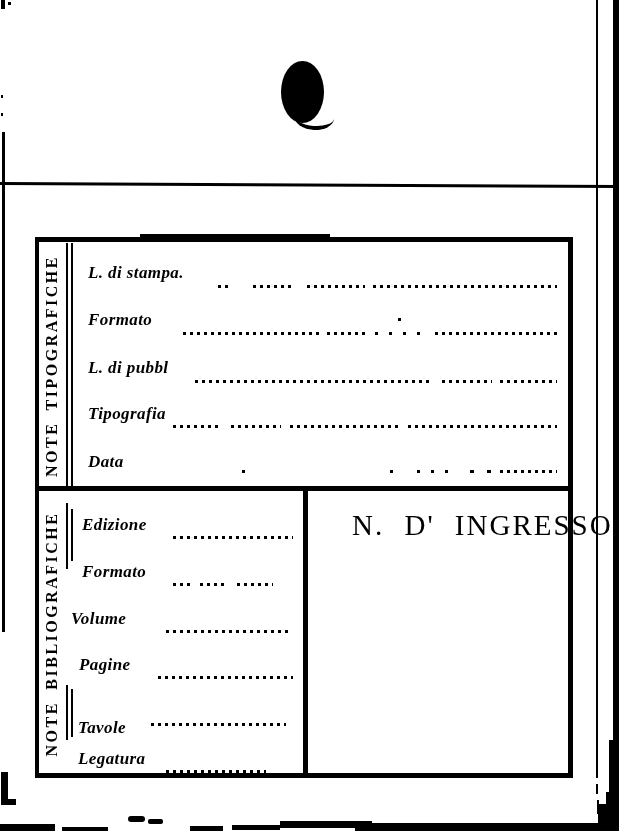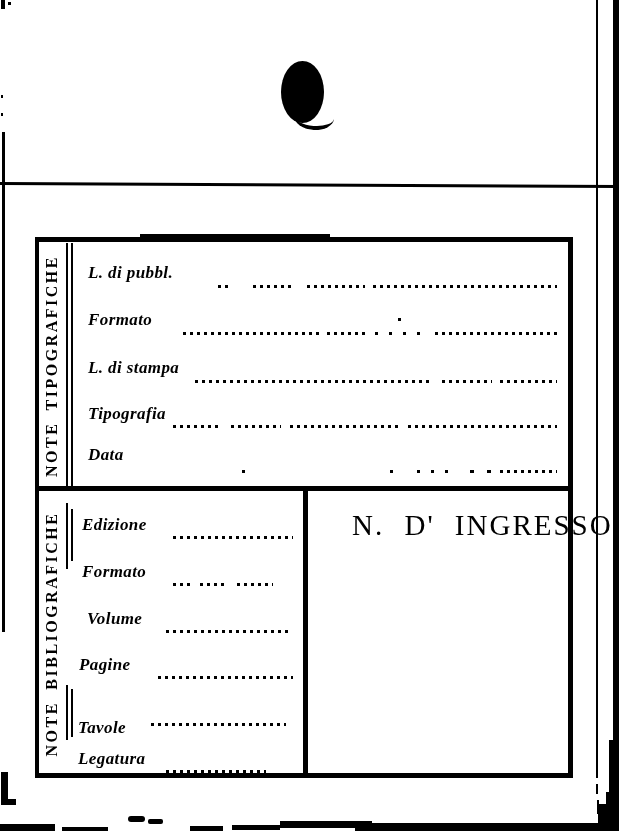--- a/index.html
+++ b/index.html
@@ -71,45 +71,45 @@
     <div class="k" style="left:0;top:536px;width:538px;height:5px;"></div>
 
     <div class="k" style="left:0;top:249px;width:538px;height:5px;"></div>
 
     <div>
       <div class="vtitle" style="left:-99px;top:118px;width:232px;">NOTE TIPOGRAFICHE</div>
 
       <div class="k" style="left:31px;top:6px;width:2px;height:243px;"></div>
       <div class="k" style="left:36px;top:6px;width:2px;height:243px;"></div>
 
-      <div class="lbl" style="left:53px;top:26px;">L. di pubbl.</div>
+      <div class="lbl" style="left:53px;top:26px;">L. di stampa.</div>
       <div class="dots" style="left:183px;top:48px;width:14px;"></div>
       <div class="dots" style="left:218px;top:48px;width:42px;"></div>
       <div class="dots" style="left:272px;top:48px;width:58px;"></div>
       <div class="dots" style="left:338px;top:48px;width:184px;"></div>
 
       <div class="lbl" style="left:53px;top:73px;">Formato</div>
       <div class="dots" style="left:148px;top:95px;width:137px;"></div>
       <div class="dots" style="left:292px;top:95px;width:38px;"></div>
       <div class="dots sparse" style="left:340px;top:95px;width:50px;"></div>
       <div class="dots" style="left:400px;top:95px;width:122px;"></div>
       <div class="k" style="left:363px;top:81px;width:3px;height:3px;"></div>
 
-      <div class="lbl" style="left:53px;top:121px;">L. di stampa</div>
+      <div class="lbl" style="left:53px;top:121px;">L. di pubbl</div>
       <div class="dots" style="left:160px;top:143px;width:238px;"></div>
       <div class="dots" style="left:407px;top:143px;width:50px;"></div>
       <div class="dots" style="left:465px;top:143px;width:57px;"></div>
 
       <div class="lbl" style="left:53px;top:167px;">Tipografia</div>
       <div class="dots" style="left:138px;top:188px;width:48px;"></div>
       <div class="dots" style="left:196px;top:188px;width:50px;"></div>
       <div class="dots" style="left:255px;top:188px;width:108px;"></div>
       <div class="dots" style="left:373px;top:188px;width:149px;"></div>
 
-      <div class="lbl" style="left:53px;top:208px;">Data</div>
+      <div class="lbl" style="left:53px;top:215px;">Data</div>
       <div class="k" style="left:207px;top:233px;width:3px;height:3px;"></div>
       <div class="k" style="left:355px;top:233px;width:3px;height:3px;"></div>
       <div class="dots sparse" style="left:382px;top:233px;width:40px;"></div>
       <div class="k" style="left:435px;top:233px;width:4px;height:3px;"></div>
       <div class="k" style="left:452px;top:233px;width:4px;height:3px;"></div>
       <div class="dots" style="left:465px;top:233px;width:57px;"></div>
     </div>
 
     <div>
       <div class="vtitle" style="left:-118px;top:386px;width:270px;">NOTE BIBLIOGRAFICHE</div>
@@ -122,21 +122,21 @@
       <div class="k" style="left:268px;top:253px;width:5px;height:283px;"></div>
 
       <div class="lbl" style="left:47px;top:278px;">Edizione</div>
       <div class="dots" style="left:138px;top:299px;width:120px;"></div>
 
       <div class="lbl" style="left:47px;top:325px;">Formato</div>
       <div class="dots" style="left:138px;top:346px;width:17px;"></div>
       <div class="dots" style="left:165px;top:346px;width:27px;"></div>
       <div class="dots" style="left:202px;top:346px;width:36px;"></div>
 
-      <div class="lbl" style="left:52px;top:372px;text-align:right;">Volume</div>
+      <div class="lbl" style="left:36px;top:372px;text-align:right;">Volume</div>
       <div class="dots" style="left:131px;top:393px;width:125px;"></div>
 
       <div class="lbl" style="left:44px;top:418px;text-align:right;">Pagine</div>
       <div class="dots" style="left:123px;top:439px;width:135px;"></div>
 
       <div class="lbl" style="left:43px;top:465px;margin-top:16px;">Tavole</div>
       <div class="dots" style="left:116px;top:486px;width:135px;"></div>
 
       <div class="lbl" style="left:43px;top:512px;">Legatura</div>
       <div class="dots" style="left:131px;top:533px;width:100px;"></div>

